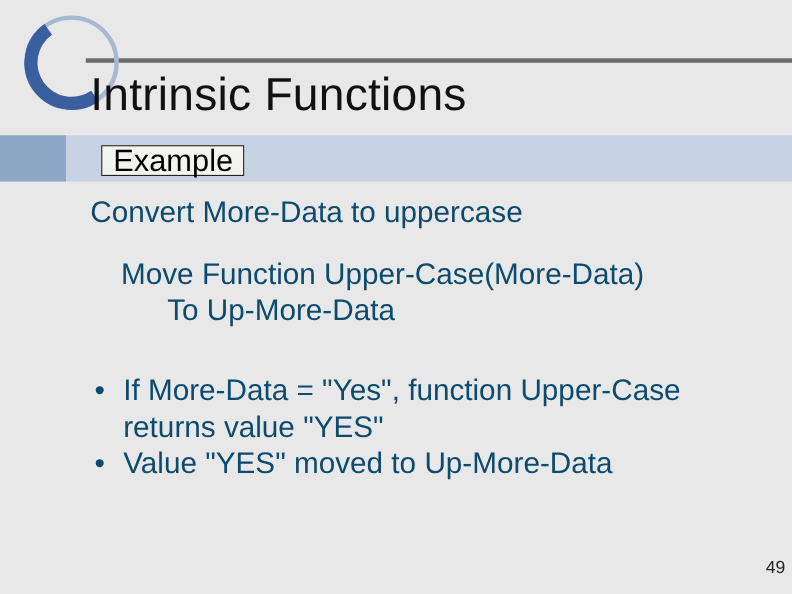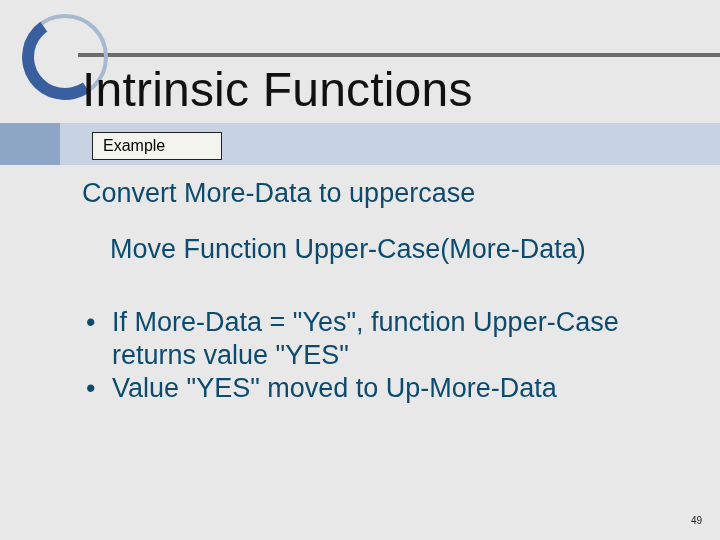--- a/index.html
+++ b/index.html
@@ -32,21 +32,21 @@
     width: 86px; height: 86px;
     border-radius: 50%;
     border: 12px solid transparent;
     border-left-color: #3a5f9e;
     border-bottom-color: #3a5f9e;
     transform: rotate(10deg);
   }
   .title {
     position: absolute;
     left: 82px; top: 62px;
-    font-size: 48px;
+    font-size: 42px;
     font-weight: 400;
     color: #111;
     letter-spacing: 0.2px;
   }
   .band {
     position: absolute;
     left: 0; right: 0; top: 123px; height: 42px;
     background: #c7d3e3;
   }
   .band-left {
@@ -55,21 +55,21 @@
     background: #8fa7c7;
   }
   .example-box {
     position: absolute;
     left: 92px; top: 132px;
     width: 130px; height: 28px;
     background: #f4f4ee;
     border: 1px solid #222;
     display: flex; align-items: center; justify-content: flex-start;
     padding-left: 10px;
-    font-size: 16px;
+    font-size: 28px;
   }
   .body {
     position: absolute;
     left: 82px; right: 32px; top: 178px;
     color: #0c4a6e;
   }
   .line-subtitle {
     font-size: 27px;
     margin-bottom: 24px;
   }
@@ -90,22 +90,22 @@
     padding-left: 26px;
     margin-left: 4px;
   }
   ul.bullets li::before {
     content: "•";
     position: absolute; left: 0; top: 0;
     font-size: 27px;
   }
   .pagenum {
     position: absolute;
-    right: 18px; bottom: 14px;
-    font-size: 10px; color: #222;
+    right: 6px; bottom: 14px;
+    font-size: 16px; color: #222;
   }
 </style>
 </head>
 <body>
 
 <div class="slide">
 
   <div class="top-rule"></div>
   <div class="corner-circle"></div>
   <div class="arc"></div>
@@ -117,20 +117,21 @@
 
   <div class="example-box">
     <span>Example</span>
   </div>
 
   <div class="body">
     <div class="line-subtitle">Convert More-Data to uppercase</div>
 
     <div class="code-block">
       <div>Move Function Upper-Case(More-Data)</div>
+      <div class="code-line2">To Up-More-Data</div>
     </div>
 
     <ul class="bullets">
       <li><span>If More-Data = "Yes", function Upper-Case returns value "YES"</span></li>
       <li><span>Value "YES" moved to Up-More-Data</span></li>
     </ul>
   </div>
 
   <div class="pagenum">49</div>
 </div>

